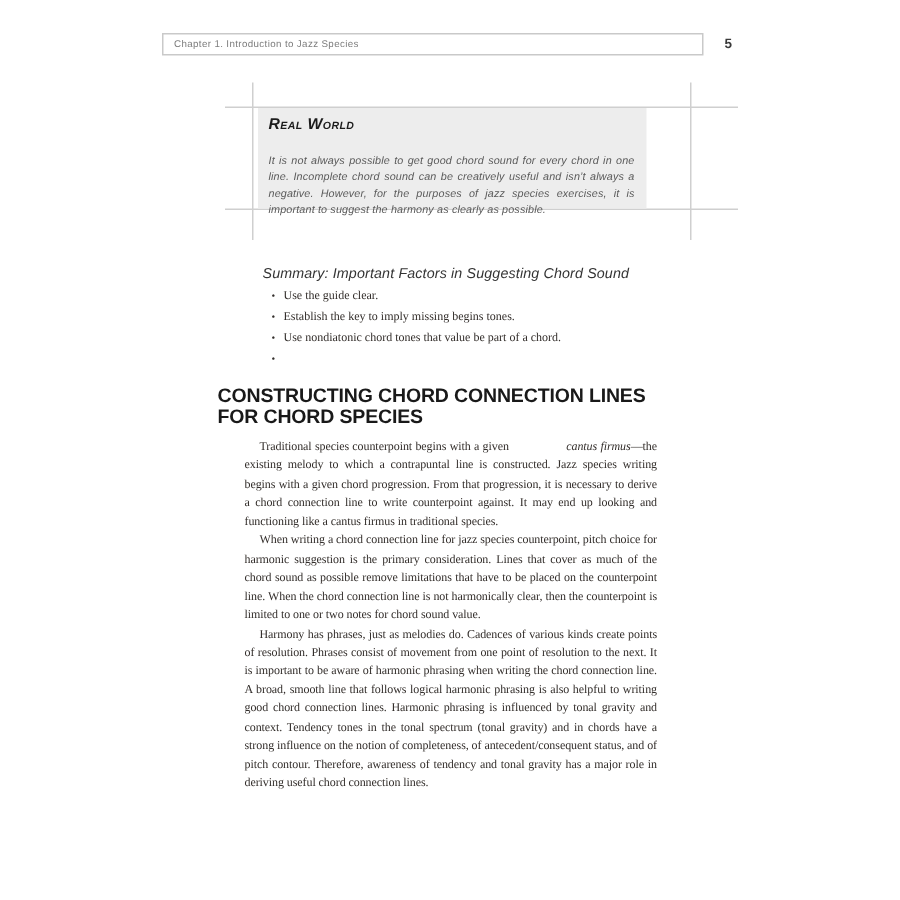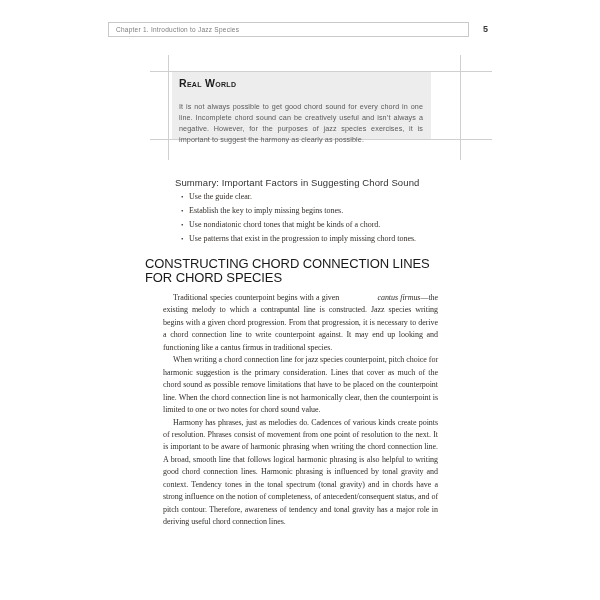--- a/index.html
+++ b/index.html
@@ -44,20 +44,21 @@
   .rule-v.left { left: 168px; }
   .rule-v.right { left: 460px; }
 
   .callout {
     position: absolute;
     left: 172px; top: 72px;
     width: 259px; height: 67px;
     background: #ededed;
     box-sizing: border-box;
     padding: 6px 8px 0 7px;
+    font-style: italic;
   }
   .callout-title {
     font-variant: small-caps;
     font-weight: bold;
     font-size: 10.5px;
     letter-spacing: 0.3px;
     color: #1c1c1c;
     line-height: 11px;
   }
   .callout-body {
@@ -66,20 +67,21 @@
     line-height: 11px;
     letter-spacing: 0.1px;
     color: #5a5a5a;
     text-align: justify;
   }
 
   
   .summary-heading {
     position: absolute;
     left: 175px; top: 177px;
+    font-style: italic;
     font-size: 9.5px;
     color: #333333;
     letter-spacing: 0.1px;
   }
   .summary-list {
     position: absolute;
     left: 181px; top: 193px;
     width: 272px;
     margin: 0; padding: 0;
     list-style: none;
@@ -95,21 +97,21 @@
   .summary-list .marker {
     width: 8px;
     flex: 0 0 8px;
     font-size: 7px;
   }
 
   
   .section-heading {
     position: absolute;
     left: 145px; top: 257px;
-    font-weight: normal;
+    font-weight: bold;
     font-size: 13px;
     line-height: 13.5px;
     letter-spacing: -0.1px;
     color: #191919;
   }
   .body-copy {
     position: absolute;
     left: 163px; top: 292px;
     width: 275px;
     font-family: "Liberation Serif", serif;
@@ -147,25 +149,24 @@
     <li>
       <span class="marker">•</span>
       <span>Use the guide clear.</span>
     </li>
     <li>
       <span class="marker">•</span>
       <span>Establish the key to imply missing begins tones.</span>
     </li>
     <li>
       <span class="marker">•</span>
-      <span>Use nondiatonic chord tones that might be kinds of a chord.</span>
+      <span>Use nondiatonic chord tones that value be part of a chord.</span>
     </li>
     <li>
       <span class="marker">•</span>
-      <span>Use patterns that exist in the progression to imply missing chord tones.</span>
     </li>
   </ul>
 
   <div class="section-heading">
     <div>CONSTRUCTING CHORD CONNECTION LINES</div>
     <div>FOR CHORD SPECIES</div>
   </div>
 
   <div class="body-copy">
     <p><span>Traditional species counterpoint begins with a given </span><span class="it">cantus firmus</span><span>—the existing melody to which a contrapuntal line is constructed. Jazz species writing begins with a given chord progression. From that progression, it is necessary to derive a chord connection line to write counterpoint against. It may end up looking and functioning like a cantus firmus in traditional species.</span></p>

